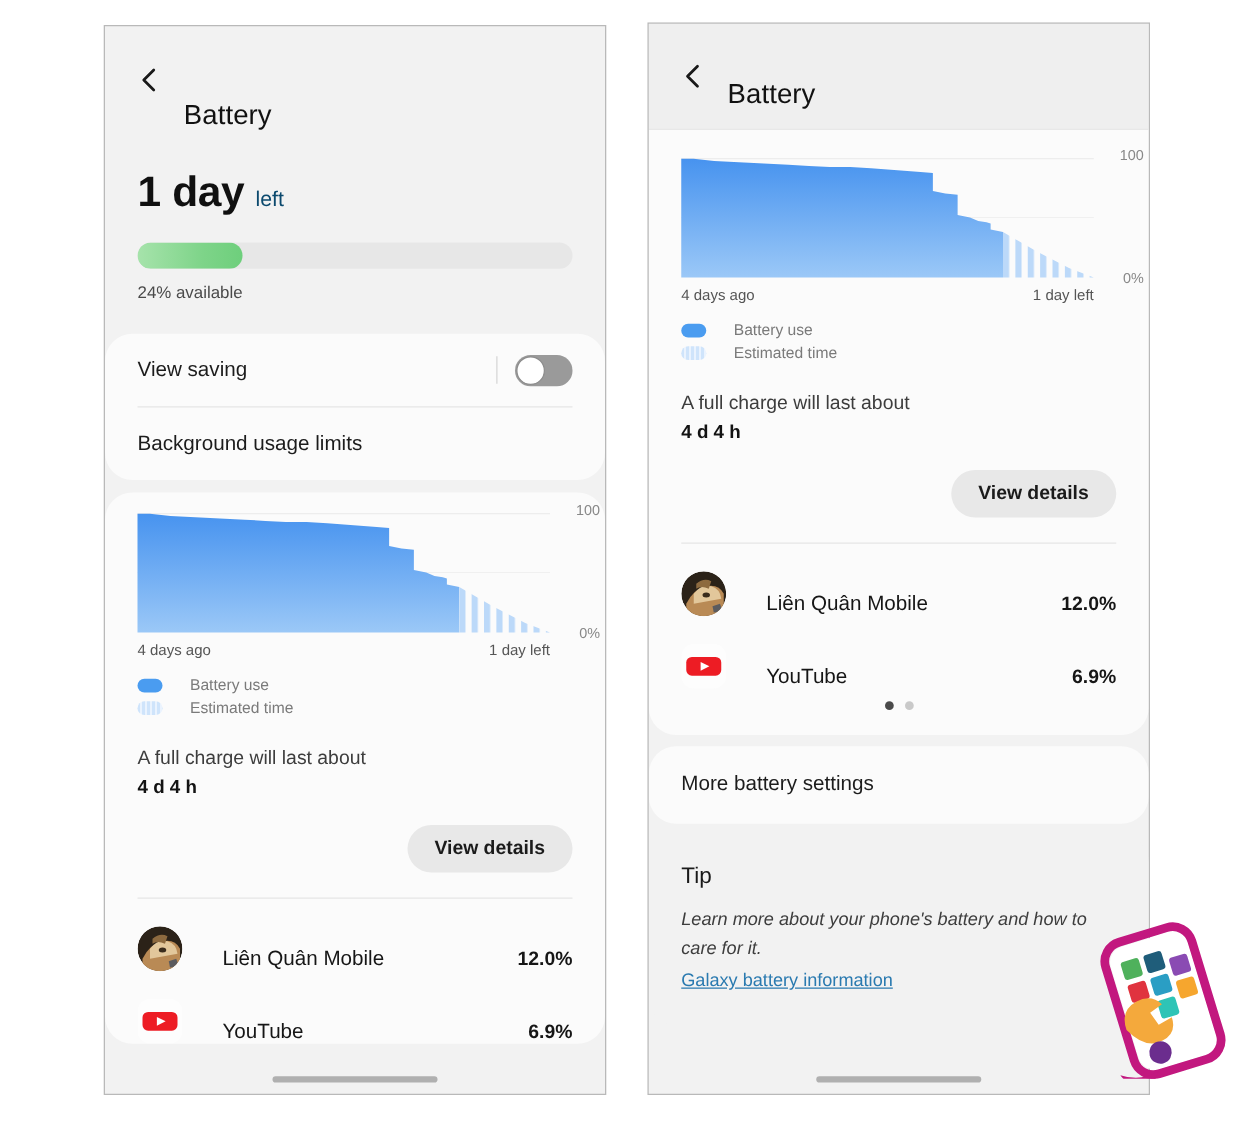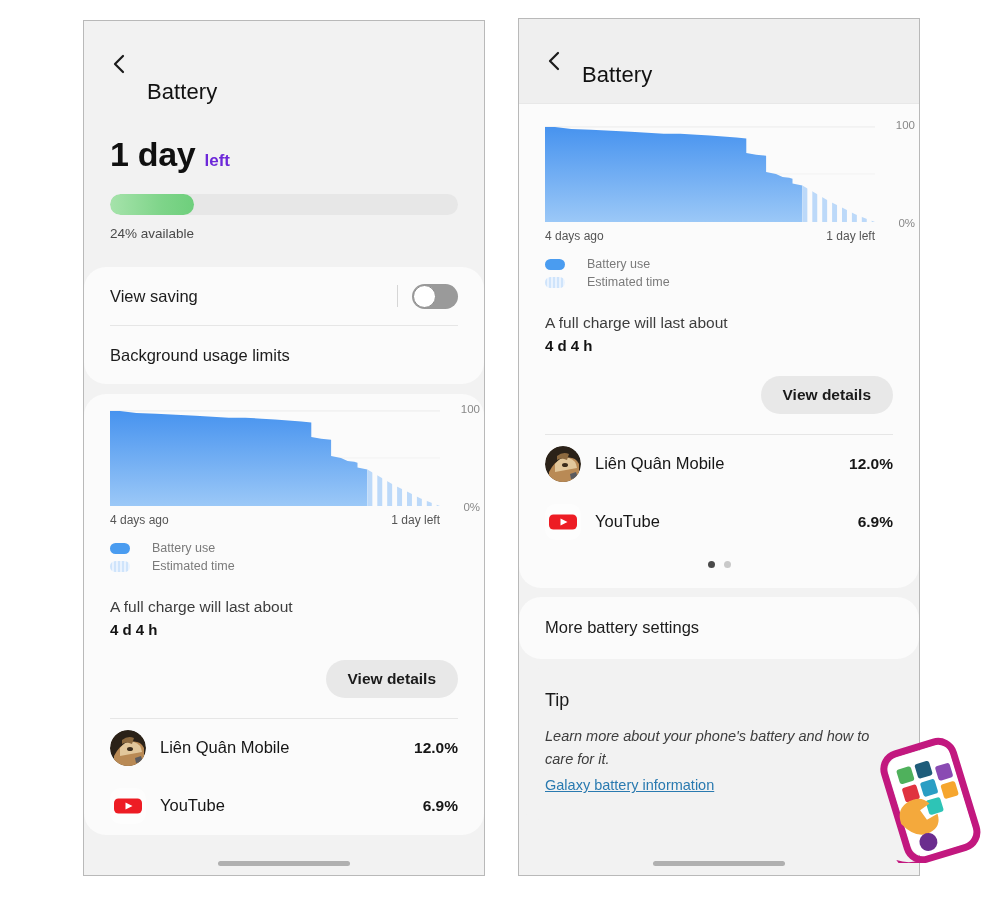--- a/index.html
+++ b/index.html
@@ -36,21 +36,21 @@
   .hdr-title {
     font-size: 22px; font-weight: normal; color: #111; letter-spacing: .1px; margin-top: 28px;
   }
   .phone.left .hdr { padding-top: 30px; height: 96px; align-items: flex-start; }
   .phone.left .hdr .back-chevron { margin-top: 2px; }
 
   
   .summary { padding: 18px 26px 26px 26px; }
   .big-row { display: flex; align-items: baseline; gap: 9px; margin-bottom: 20px; }
   .big-num { font-size: 34px; font-weight: bold; color: #101010; letter-spacing: -.3px; }
-  .big-suffix { font-size: 17px; color: #6d28d9; font-weight: bold; }
+  .big-suffix { font-size: 17px; color: #0c4a6e; }
   .pbar {
     position: relative; height: 21px; border-radius: 11px;
     background: #e7e7e7; overflow: hidden;
   }
   .pbar-fill {
     height: 100%; border-radius: 11px;
     background: linear-gradient(90deg,#a6e3ab 0%, #7ed489 62%, #6ecf7c 100%);
   }
   .pbar-label { margin-top: 11px; font-size: 13.5px; color: #4a4a4a; }
 
@@ -107,21 +107,21 @@
   .vd-wrap { display: flex; justify-content: flex-end; padding: 18px 26px 20px 26px; }
   .view-details {
     background: #e8e8e8; border: none; border-radius: 20px;
     padding: 10px 22px; font-size: 15.5px; font-weight: bold; color: #1b1b1b;
     font-family: "Liberation Sans", sans-serif; cursor: pointer;
   }
 
   
   .app-divider { height: 1px; background: #e6e6e6; margin: 0 26px; }
   .app-row {
-    display: flex; align-items: center; padding: 0 26px; height: 58px; gap: 14px;
+    display: flex; align-items: flex-end; padding: 0 26px; height: 58px; gap: 32px;
   }
   .app-icon { width: 36px; height: 36px; border-radius: 50%; flex: 0 0 auto; overflow: hidden; position: relative; }
   .app-icon.sq { border-radius: 10px; }
   .app-name { flex: 1 1 auto; font-size: 16.5px; color: #161616; }
   .app-pct { font-size: 15.5px; font-weight: bold; color: #161616; }
 
   .dots { display: flex; justify-content: center; gap: 9px; padding: 10px 0 20px 0; }
   .dot { width: 7px; height: 7px; border-radius: 50%; background: #c9c9c9; }
   .dot.on { background: #4a4a4a; }
 

